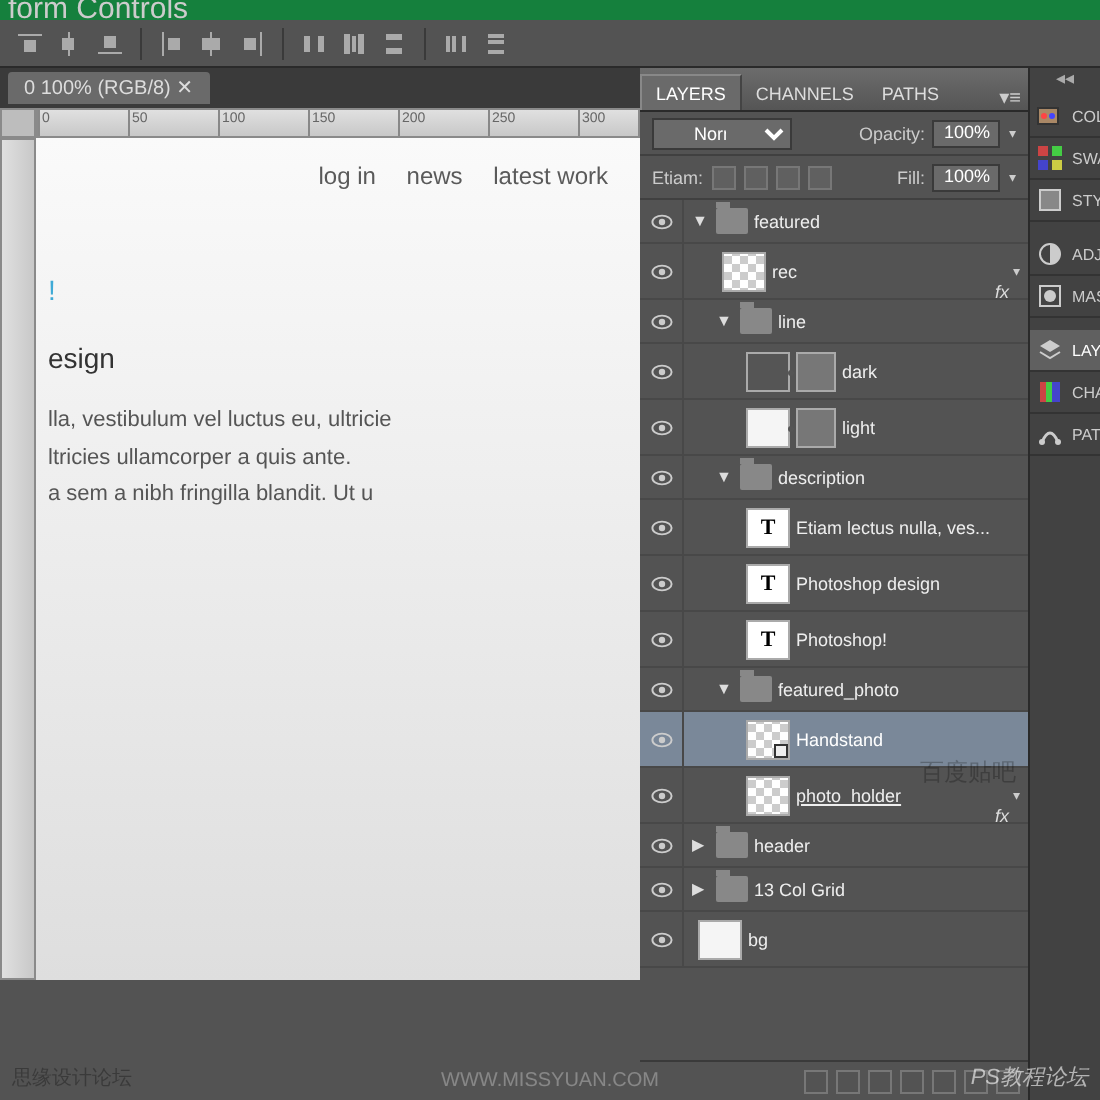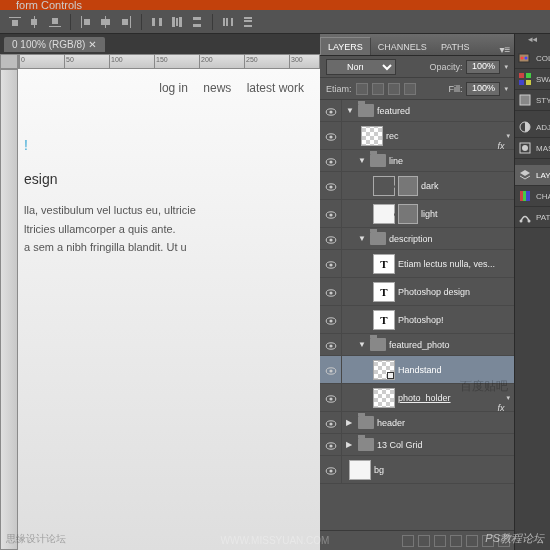--- a/index.html
+++ b/index.html
@@ -1,23 +1,23 @@
 <!DOCTYPE html>
 <html><head>
 <meta charset="utf-8">
 <style>
 * { margin: 0; padding: 0; box-sizing: border-box; font-family: "Segoe UI", Tahoma, sans-serif; }
 body { width: 550px; height: 550px; overflow: hidden; background: #535353; position: relative; }
 
-.top-bar { height: 10px; background: #c2410c; color: #ccc; font-size: 11px; padding: 0 16px; line-height: 10px; }
+.top-bar { height: 10px; background: #15803d; color: #ccc; font-size: 15px; padding: 0 4px; line-height: 10px; }
 .toolbar { height: 24px; background: #535353; border-bottom: 1px solid #2a2a2a; display: flex; align-items: center; gap: 6px; padding: 0 8px; }
 .tool-divider { width: 1px; height: 16px; background: #3a3a3a; margin: 0 2px; }
 .tb-icon { width: 14px; height: 14px; display: inline-block; }
 
-.doc-area { position: absolute; top: 34px; left: 0; width: 320px; height: 516px; background: #535353; }
+.doc-area { position: absolute; top: 34px; left: 0; width: 320px; height: 456px; background: #535353; }
 .tab-row { height: 20px; background: #3a3a3a; display: flex; align-items: center; }
 .doc-tab { background: #6a6a6a; color: #ddd; font-size: 10px; padding: 2px 8px; margin-left: 4px; border-top-left-radius: 2px; border-top-right-radius: 2px; }
 .ruler-corner { position: absolute; top: 20px; left: 0; width: 18px; height: 15px; background: #bdbdbd; border: 1px solid #8a8a8a; }
 .h-ruler { position: absolute; top: 20px; left: 18px; right: 0; height: 15px; background: linear-gradient(#e0e0e0,#c8c8c8); border: 1px solid #8a8a8a; font-size: 8px; color: #555; }
 .h-ruler .tick { position: absolute; top: 0; width: 1px; height: 100%; background: #888; }
 .h-ruler .tlbl { position: absolute; top: 1px; font-size: 7px; color: #666; }
 .v-ruler { position: absolute; top: 35px; left: 0; width: 18px; bottom: 0; background: linear-gradient(90deg,#e0e0e0,#c8c8c8); border: 1px solid #8a8a8a; }
 
 .canvas { position: absolute; top: 35px; left: 18px; right: 0; bottom: 0; background: linear-gradient(180deg,#fafafa,#dedede); padding: 12px 6px; }
 .nav-links { text-align: right; font-size: 12px; color: #5a5a5a; padding-right: 4px; }

